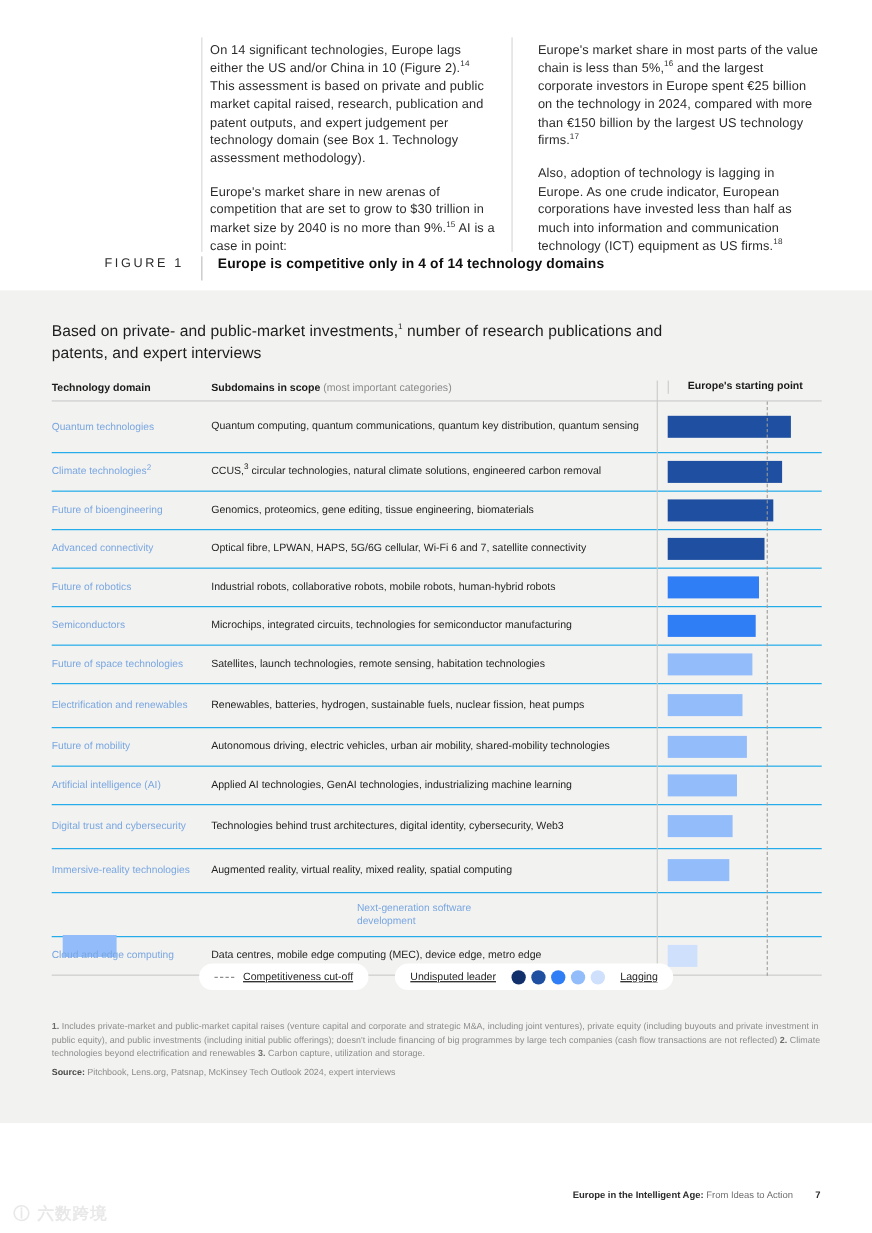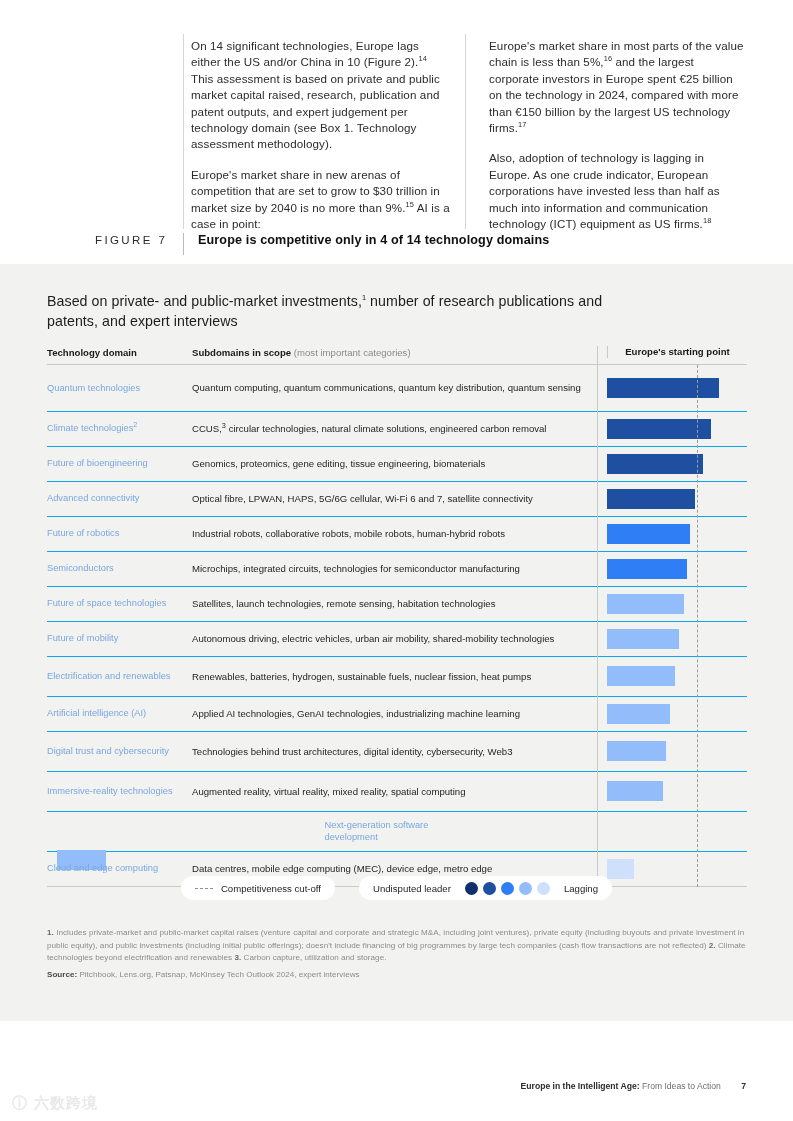--- a/index.html
+++ b/index.html
@@ -97,21 +97,21 @@
   .axis-line {
     position: absolute; left: 555px; top: 0; width: 1px; background: #c9c9c8;
   }
   .cutoff-line {
     position: absolute; width: 0; border-left: 1.4px dashed #9a9a9a;
   }
 
   
   .legend-row {
     position: absolute; left: 0; top: 612px; width: 793px;
-    display: flex; justify-content: center; align-items: center; gap: 24px;
+    display: flex; justify-content: center; align-items: center; gap: 24px; text-decoration: underline;
   }
   .legend-pill {
     background: #ffffff; border-radius: 14px; height: 24px;
     display: flex; align-items: center; padding: 0 14px; gap: 8px;
   }
   .dash-sample {
     width: 18px; height: 0; border-top: 1.4px dashed #8e8e8e; display: inline-block;
   }
   .legend-text { font-size: 9.6px; color: #1f1f1f; }
   .swatches { display: flex; gap: 5px; align-items: center; margin: 0 6px; }
@@ -174,21 +174,21 @@
         billion by the largest US technology firms.<sup>17</sup></p>
       <p>Also, adoption of technology is lagging in Europe.
         As one crude indicator, European corporations
         have invested less than half as much into
         information and communication technology (ICT)
         equipment as US firms.<sup>18</sup></p>
     </div>
   </div>
 
   <div class="figure-head">
-    <div class="figure-label">FIGURE 7</div>
+    <div class="figure-label">FIGURE 1</div>
     <div class="figure-divider"></div>
     <div class="figure-title">Europe is competitive only in 4 of 14 technology domains</div>
   </div>
 
   <div class="exhibit">
 
     <div class="subtitle">Based on private- and public-market investments,<sup>1</sup> number of research publications and patents, and expert interviews</div>
 
     <div class="table-wrap">
 
@@ -241,32 +241,32 @@
               <div class="bar" style="width: 79.52px; background: rgb(47, 126, 245);"></div>
             </div>
           </div>
           <div class="row" style="height: 35px;">
             <div class="cell-domain">Future of space technologies</div>
             <div class="cell-sub">Satellites, launch technologies, remote sensing, habitation technologies</div>
             <div class="cell-chart">
               <div class="bar" style="width: 77.28px; background: rgb(147, 189, 250);"></div>
             </div>
           </div>
-          <div class="row" style="height: 35px;">
-            <div class="cell-domain">Future of mobility</div>
-            <div class="cell-sub">Autonomous driving, electric vehicles, urban air mobility, shared-mobility technologies</div>
-            <div class="cell-chart">
-              <div class="bar" style="width: 71.68px; background: rgb(147, 189, 250);"></div>
-            </div>
-          </div>
           <div class="row" style="height: 40px;">
             <div class="cell-domain">Electrification and renewables</div>
             <div class="cell-sub">Renewables, batteries, hydrogen, sustainable fuels, nuclear fission, heat pumps</div>
             <div class="cell-chart">
               <div class="bar" style="width: 68.32px; background: rgb(147, 189, 250);"></div>
+            </div>
+          </div>
+          <div class="row" style="height: 35px;">
+            <div class="cell-domain">Future of mobility</div>
+            <div class="cell-sub">Autonomous driving, electric vehicles, urban air mobility, shared-mobility technologies</div>
+            <div class="cell-chart">
+              <div class="bar" style="width: 71.68px; background: rgb(147, 189, 250);"></div>
             </div>
           </div>
           <div class="row" style="height: 35px;">
             <div class="cell-domain">Artificial intelligence (AI)</div>
             <div class="cell-sub">Applied AI technologies, GenAI technologies, industrializing machine learning</div>
             <div class="cell-chart">
               <div class="bar" style="width: 62.72px; background: rgb(147, 189, 250);"></div>
             </div>
           </div>
           <div class="row" style="height: 40px;">

